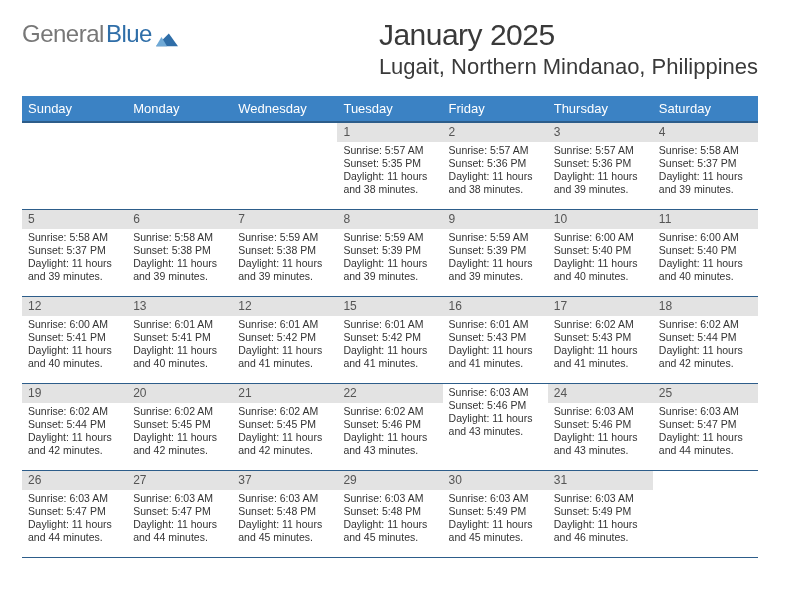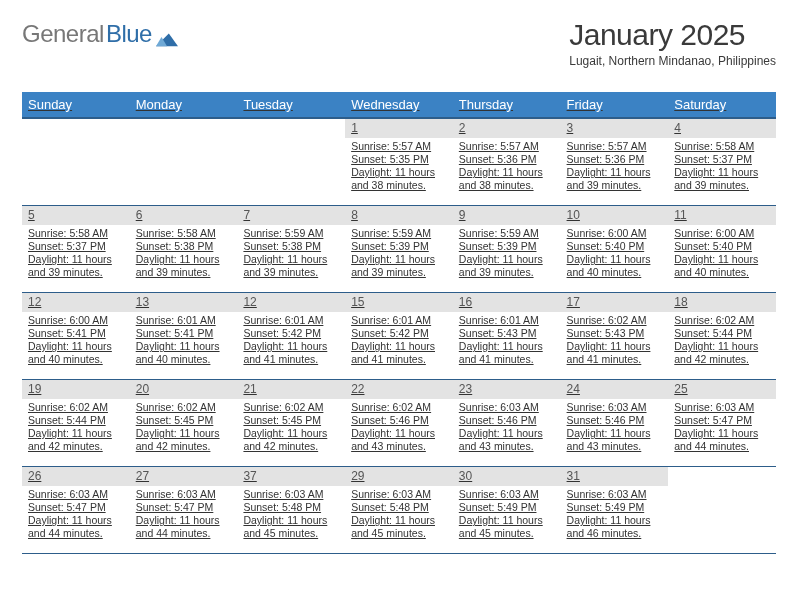--- a/index.html
+++ b/index.html
@@ -1,26 +1,26 @@
 <!DOCTYPE html>
 <html><head>
 <meta charset="utf-8">
 <style>
   * { box-sizing: border-box; margin: 0; padding: 0; }
   body { font-family: Arial, Helvetica, sans-serif; background: #fff; width: 792px; height: 612px; overflow: hidden; position: relative; color: #333; }
-  .page { padding: 18px 16px 0 22px; }
+  .page { padding: 18px 34px 0 22px; }
   .header-row { display: flex; justify-content: space-between; align-items: flex-start; margin-bottom: 2px; }
   .logo { display: flex; align-items: center; gap: 2px; font-size: 24px; font-weight: 400; color: #666; margin-top: 2px;}
   .logo .general-text { color:#777; font-weight:400; letter-spacing: -0.5px;}
   .logo .blue-text { color:#2f6ea8; font-weight:400; letter-spacing:-0.5px;}
   .logo-mark { width: 22px; height: 18px; display:inline-block; margin-left:2px; vertical-align:baseline;}
   .title-block { text-align: left; }
   .month-title { font-size: 30px; font-weight: 400; color: #3a3a3a; letter-spacing: -0.5px; }
-  .location { font-size: 12px; color: #3a3a3a; margin-top: 2px; }
-  .calendar { width: 100%; margin-top: 24px; text-decoration: underline; }
+  .location { font-size: 22px; color: #3a3a3a; margin-top: 2px; }
+  .calendar { width: 100%; margin-top: 16px; }
   .weekdays { display: grid; grid-template-columns: repeat(7, 1fr); background: #3b82c4; }
   .weekday { color: #fff; font-size: 13px; font-weight: 400; padding: 5px 6px; }
   .weeks { border-top: 2px solid #2d5d8a; }
   .week { display: grid; grid-template-columns: repeat(7, 1fr); border-bottom: 1px solid #2d5d8a; }
   .daycell { padding: 0; min-height: 86px; font-size: 10.5px; line-height: 1.25; color:#333; }
   .daynum-bar { background:#e3e3e3; padding:2px 6px; font-size:12px; color:#555; font-weight:400; }
   .daycell.empty .daynum-bar { background: transparent; color:transparent; }
   .daycell.empty { }
   .day-body { padding: 2px 6px 4px 6px; }
   .day-body div { white-space: normal; }
@@ -43,24 +43,24 @@
     <div class="title-block">
       <div class="month-title">January 2025</div>
       <div class="location">Lugait, Northern Mindanao, Philippines</div>
     </div>
   </div>
 
   <div class="calendar">
     <div class="weekdays">
       <div class="weekday">Sunday</div>
       <div class="weekday">Monday</div>
+      <div class="weekday">Wednesday</div>
       <div class="weekday">Tuesday</div>
-      <div class="weekday">Wednesday</div>
+      <div class="weekday">Friday</div>
       <div class="weekday">Thursday</div>
-      <div class="weekday">Friday</div>
       <div class="weekday">Saturday</div>
     </div>
     <div class="weeks" id="weeks">
         <div class="week">
           <div class="daycell empty">
             <div class="daynum-bar"></div>
             <div class="day-body">
               <div></div>
               <div></div>
               <div></div>
@@ -258,21 +258,20 @@
           </div>
           <div class="daycell">
             <div class="daynum-bar">22</div>
             <div class="day-body">
               <div>Sunrise: 6:02 AM</div>
               <div>Sunset: 5:46 PM</div>
               <div>Daylight: 11 hours and 43 minutes.</div>
             </div>
           </div>
           <div class="daycell">
-            <div class="daynum-bar">23</div>
             <div class="day-body">
               <div>Sunrise: 6:03 AM</div>
               <div>Sunset: 5:46 PM</div>
               <div>Daylight: 11 hours and 43 minutes.</div>
             </div>
           </div>
           <div class="daycell">
             <div class="daynum-bar">24</div>
             <div class="day-body">
               <div>Sunrise: 6:03 AM</div>

